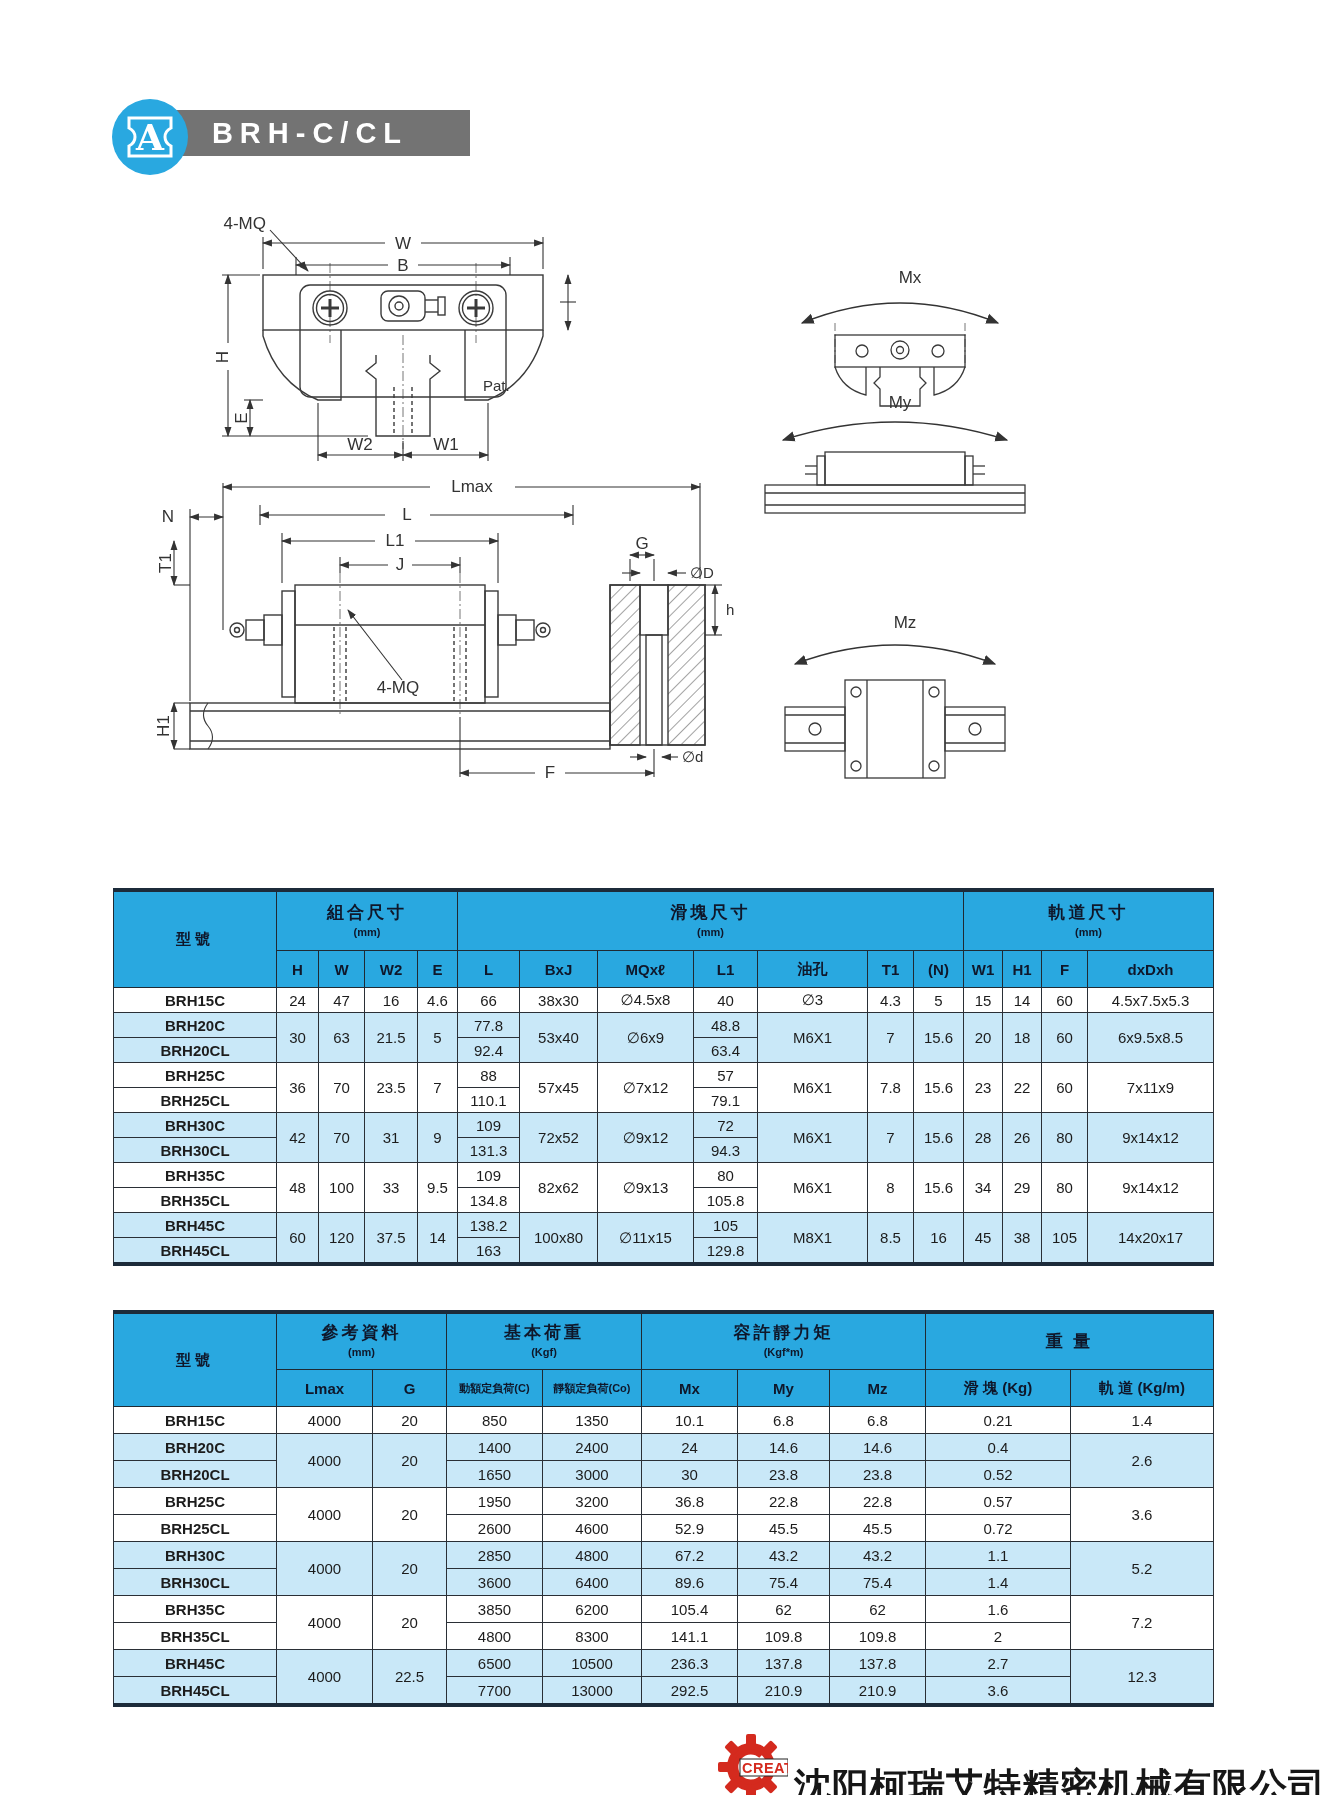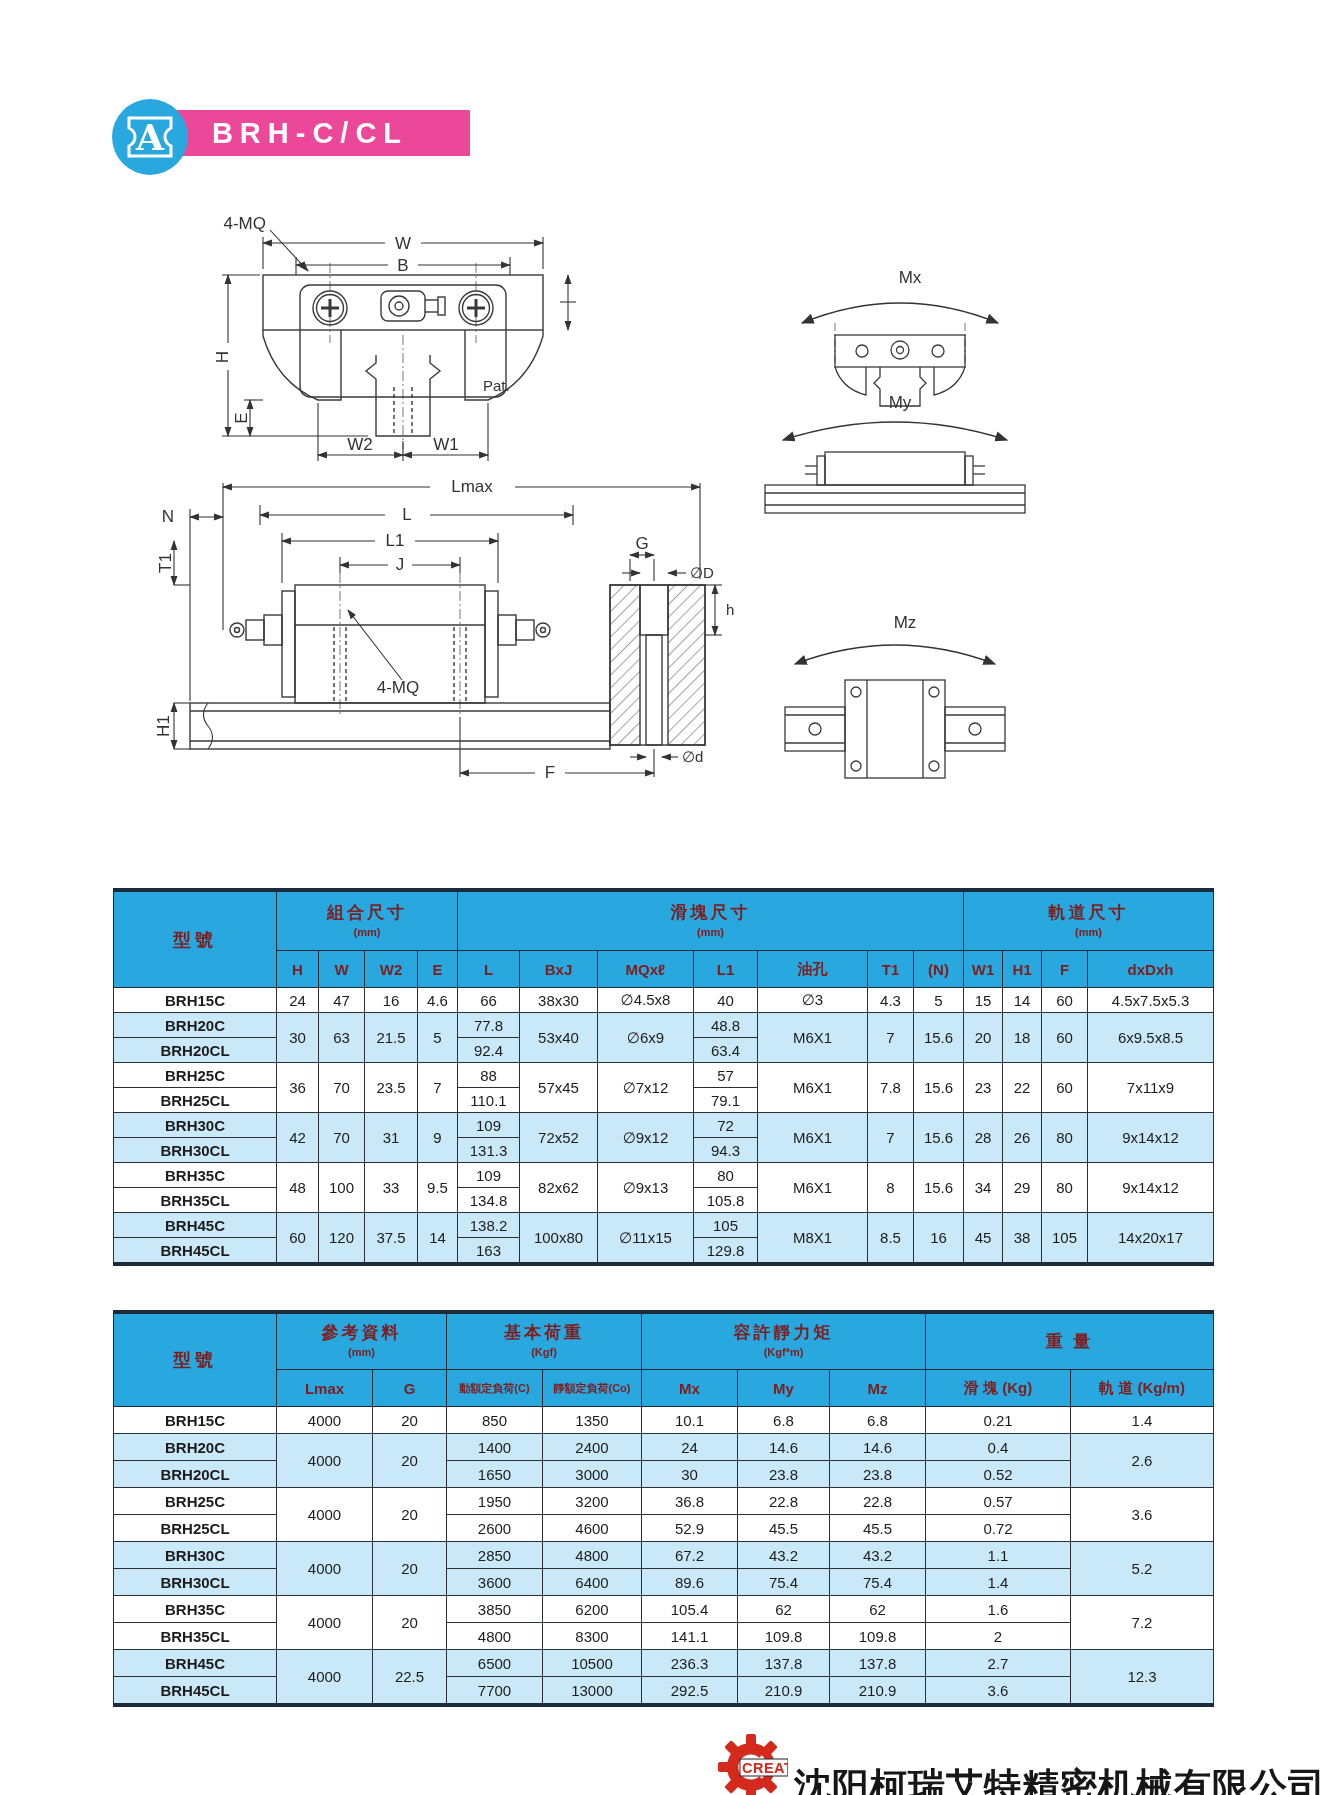--- a/index.html
+++ b/index.html
@@ -1,45 +1,45 @@
 <!DOCTYPE html>
 <html><head>
 <meta charset="utf-8">
 <style>
   html,body{margin:0;padding:0;background:#ffffff;}
   .page{position:relative;width:1326px;height:1795px;background:#fff;overflow:hidden;
         font-family:"Liberation Sans","DejaVu Sans",sans-serif;color:#222;}
 
   
-  .title-banner{position:absolute;left:150px;top:110px;width:320px;height:46px;background:#ec4899;
+  .title-banner{position:absolute;left:150px;top:110px;width:320px;height:46px;background:#737373;
                 display:flex;align-items:center;justify-content:center;}
   .title-banner span{color:#fff;font-size:29px;font-weight:bold;letter-spacing:7px;}
   .logo-badge{position:absolute;left:111px;top:98px;width:78px;height:78px;}
 
   
   .drawing{position:absolute;}
   .dim-text{font-size:17px;fill:#333;font-family:"Liberation Sans","DejaVu Sans",sans-serif;}
   .dim-text-s{font-size:15px;fill:#333;font-family:"Liberation Sans","DejaVu Sans",sans-serif;}
 
   
   table.spec{position:absolute;left:113px;border-collapse:collapse;table-layout:fixed;
              border-top:4px solid #1C2B3A;border-bottom:4px solid #1C2B3A;}
-  table.spec th{background:#29A8E0;color:#7f1d1d;border:1px solid #1f2a33;font-weight:bold;padding:0;}
+  table.spec th{background:#29A8E0;color:#0f172a;border:1px solid #1f2a33;font-weight:bold;padding:0;}
   table.spec td{border:1px solid #2a2f36;text-align:center;padding:0;font-size:15px;color:#1c1c1c;
                 background:#fff;white-space:nowrap;overflow:hidden;}
   #table1 td{height:24px;}
   #table2 td{height:26px;}
   table.spec tr.stripe td{background:#C9E8F8;}
   table.spec tr.bs td{border-top:1.6px solid #20262c;}
   table.spec td.model{font-weight:bold;}
   .ghead{font-size:17px;line-height:21px;letter-spacing:3px;}
   .gunit{font-size:11px;line-height:18px;letter-spacing:0;}
   .sub{font-size:15px;height:36px;}
   .sub-sm{font-size:11px;height:36px;letter-spacing:0;}
-  .corner{font-size:18px;letter-spacing:4px;}
+  .corner{font-size:15px;letter-spacing:4px;}
 
   
   .note{position:absolute;left:113px;top:1697px;width:1100px;text-align:right;font-size:17px;color:#111;}
   .footer{position:absolute;top:1722px;right:0px;display:flex;align-items:center;gap:6px;}
   .company{font-size:37px;font-weight:bold;color:#161616;letter-spacing:1px;margin-top:40px;}
 </style>
 </head>
 <body>
 
 <div class="page">

